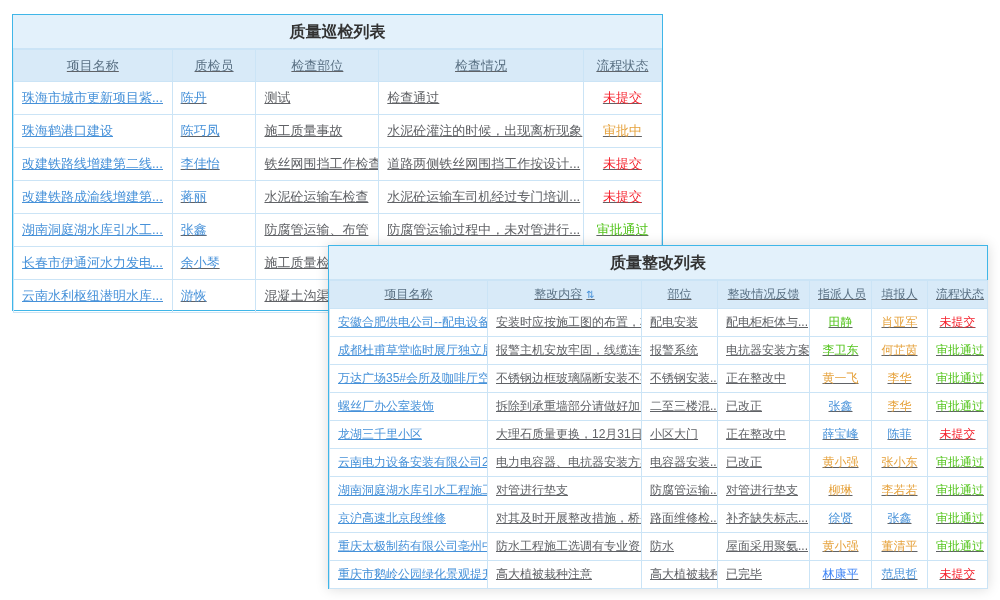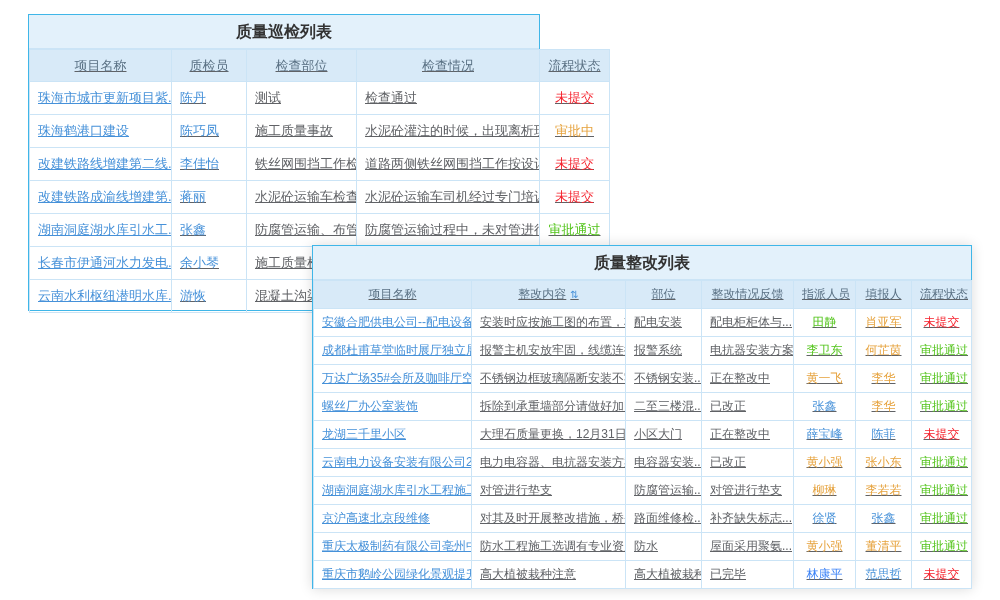--- a/index.html
+++ b/index.html
@@ -62,22 +62,22 @@
     cursor: pointer;
   }
   td.center { text-align: center; }
   .sort-icon {
     color: var(--link-blue, #4691d9);
     font-size: 10px;
     margin-left: 4px;
     cursor: pointer;
   }
   
-  #inspection-panel { left: 28px; top: 14px; width: 512px; height: 297px; }
-  #rectification-panel { left: 312px; top: 245px; width: 660px; height: 344px; }
+  #inspection-panel { left: 12px; top: 14px; width: 651px; height: 297px; }
+  #rectification-panel { left: 328px; top: 245px; width: 660px; height: 344px; }
 </style>
 </head>
 <body>
 
 <div class="panel panel-inspection" id="inspection-panel">
   <div class="panel-title">质量巡检列表</div>
   <table>
     <colgroup>
       <col style="width:142px">
         <col style="width:75px">

